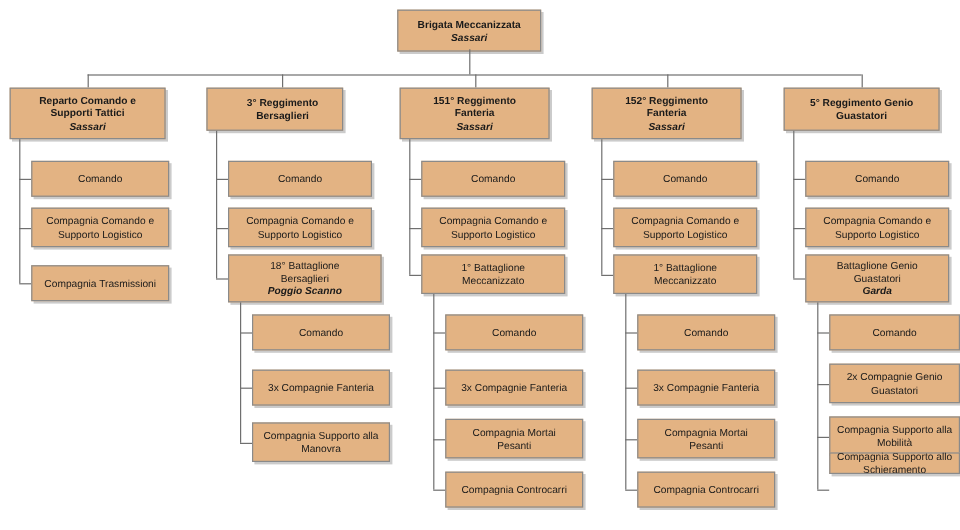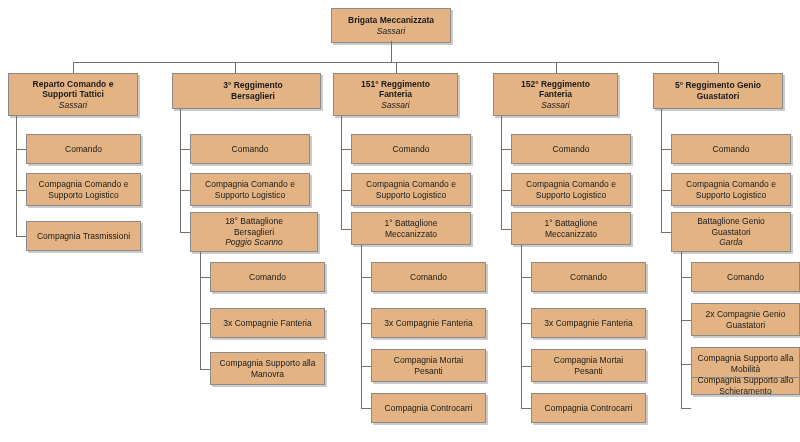--- a/index.html
+++ b/index.html
@@ -33,23 +33,23 @@
   .box .lines {
     width: 100%;
   }
   .box .l {
     display: block;
     white-space: nowrap;
   }
   .box.bold .l { font-weight: bold; }
   .box .l.it {
     font-style: italic;
-    font-weight: normal;
-  }
-  .box.plain .l.it { font-weight: normal; font-style: italic; }
+    font-weight: bold;
+  }
+  .box.plain .l.it { font-weight: bold; font-style: italic; }
   .conn {
     position: absolute;
     background: #6f6f6f;
   }
   .conn.v { width: 1px; }
   .conn.h { height: 1px; }
 </style>
 </head>
 <body>
 
@@ -84,21 +84,21 @@
         <span class="l">Supporto Logistico</span>
       </div>
     </div>
     <div class="conn h" style="left: 16px; top: 236px; width: 10px; height: 1px;"></div>
     <div class="box plain" style="left: 26px; top: 221px; width: 115px; height: 30px;">
       <div class="lines">
         <span class="l">Compagnia Trasmissioni</span>
       </div>
     </div>
     <div class="conn v" style="left: 235px; top: 62px; width: 1px; height: 11px;"></div>
-    <div class="box bold" style="left: 172px; top: 73px; width: 149px; height: 36px; padding-left: 16px;">
+    <div class="box bold" style="left: 172px; top: 73px; width: 114px; height: 36px; padding-left: 16px;">
       <div class="lines">
         <span class="l">3° Reggimento</span>
         <span class="l">Bersaglieri</span>
       </div>
     </div>
     <div class="conn v" style="left: 180px; top: 109px; width: 1px; height: 123px;"></div>
     <div class="conn h" style="left: 180px; top: 149px; width: 10px; height: 1px;"></div>
     <div class="box plain" style="left: 190px; top: 134px; width: 120px; height: 30px;">
       <div class="lines">
         <span class="l">Comando</span>

